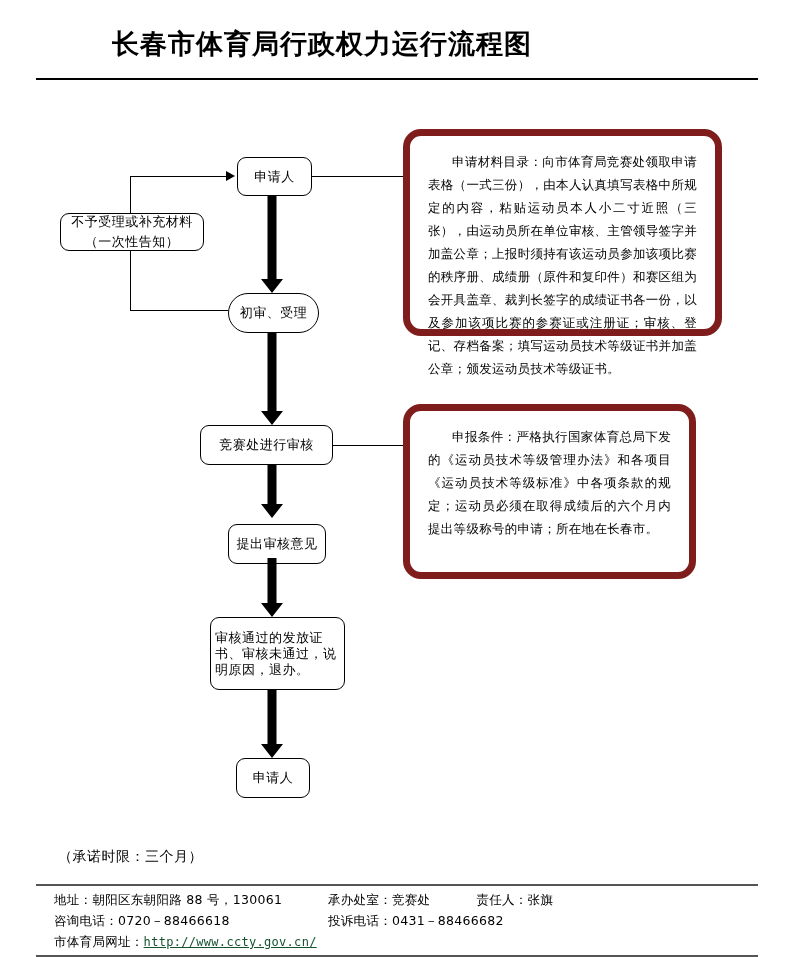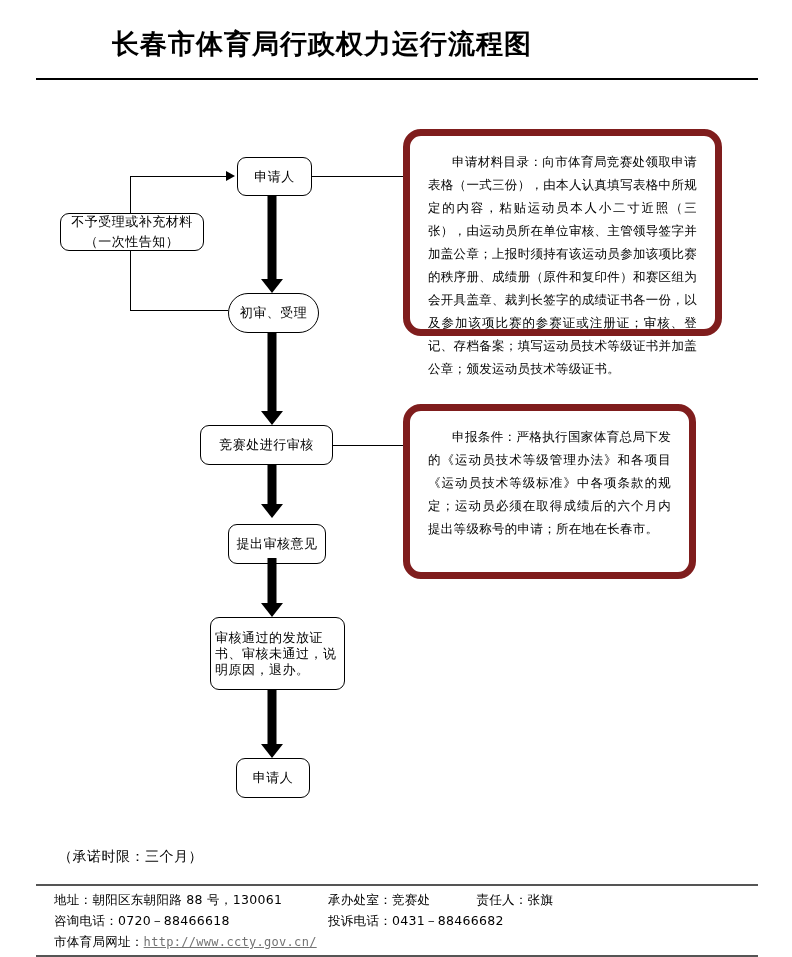--- a/index.html
+++ b/index.html
@@ -101,21 +101,21 @@
   .foot-col{
     position:absolute;
     font-size:12.5px;
     line-height:21px;
     letter-spacing:0.3px;
   }
   .foot-left{left:54px;top:889px;}
   .foot-right{left:328px;top:889px;}
   .foot-line{white-space:nowrap;}
   .foot-right .resp{margin-left:46px;}
-  .link{color:#737373;text-decoration:underline;
+  .link{color:#14532d;text-decoration:underline;
         font-family:"DejaVu Sans Mono","Liberation Mono",monospace;font-size:12px;}
 </style>
 </head>
 <body>
 
 <div id="page">
 
   <div class="title">长春市体育局行政权力运行流程图</div>
   <div class="rule-top"></div>
 

